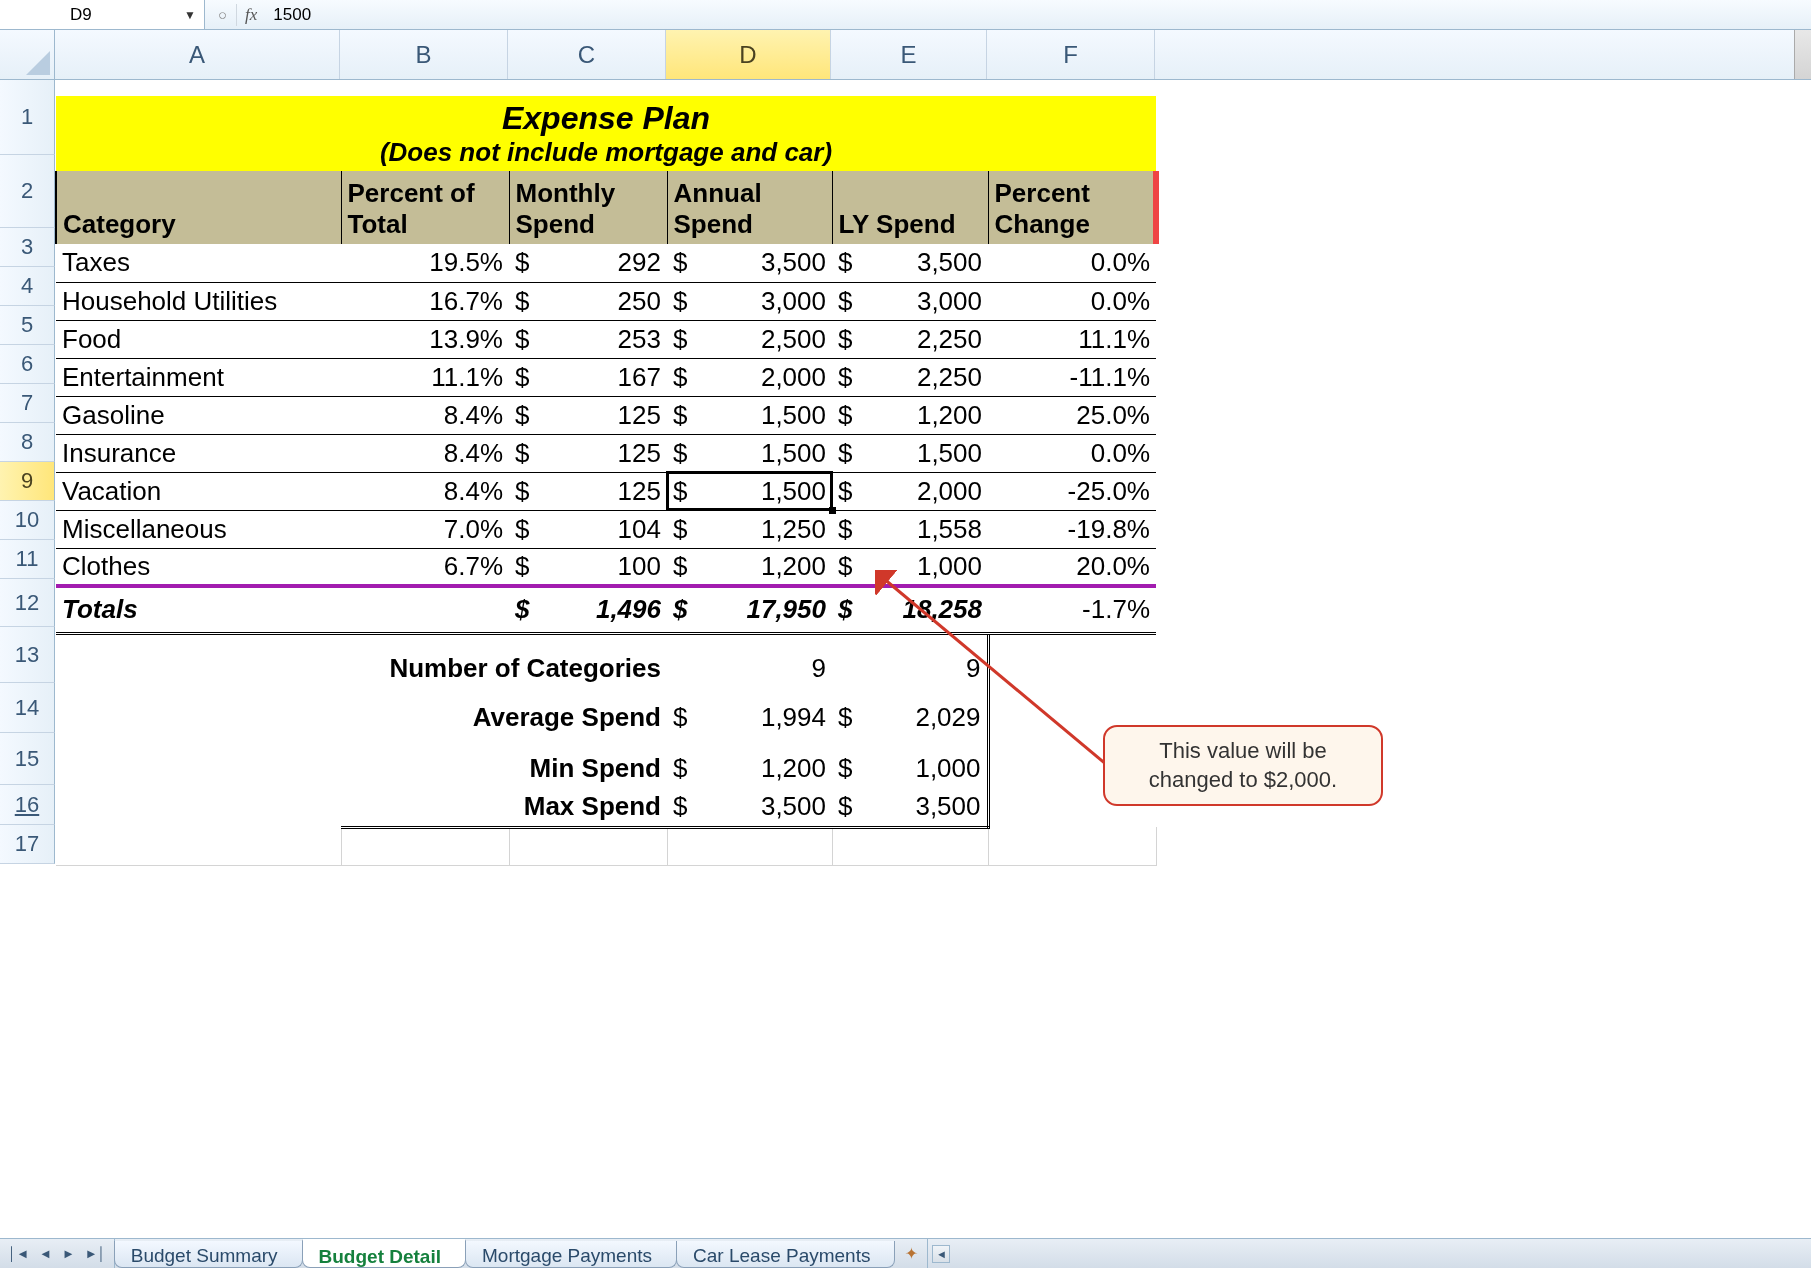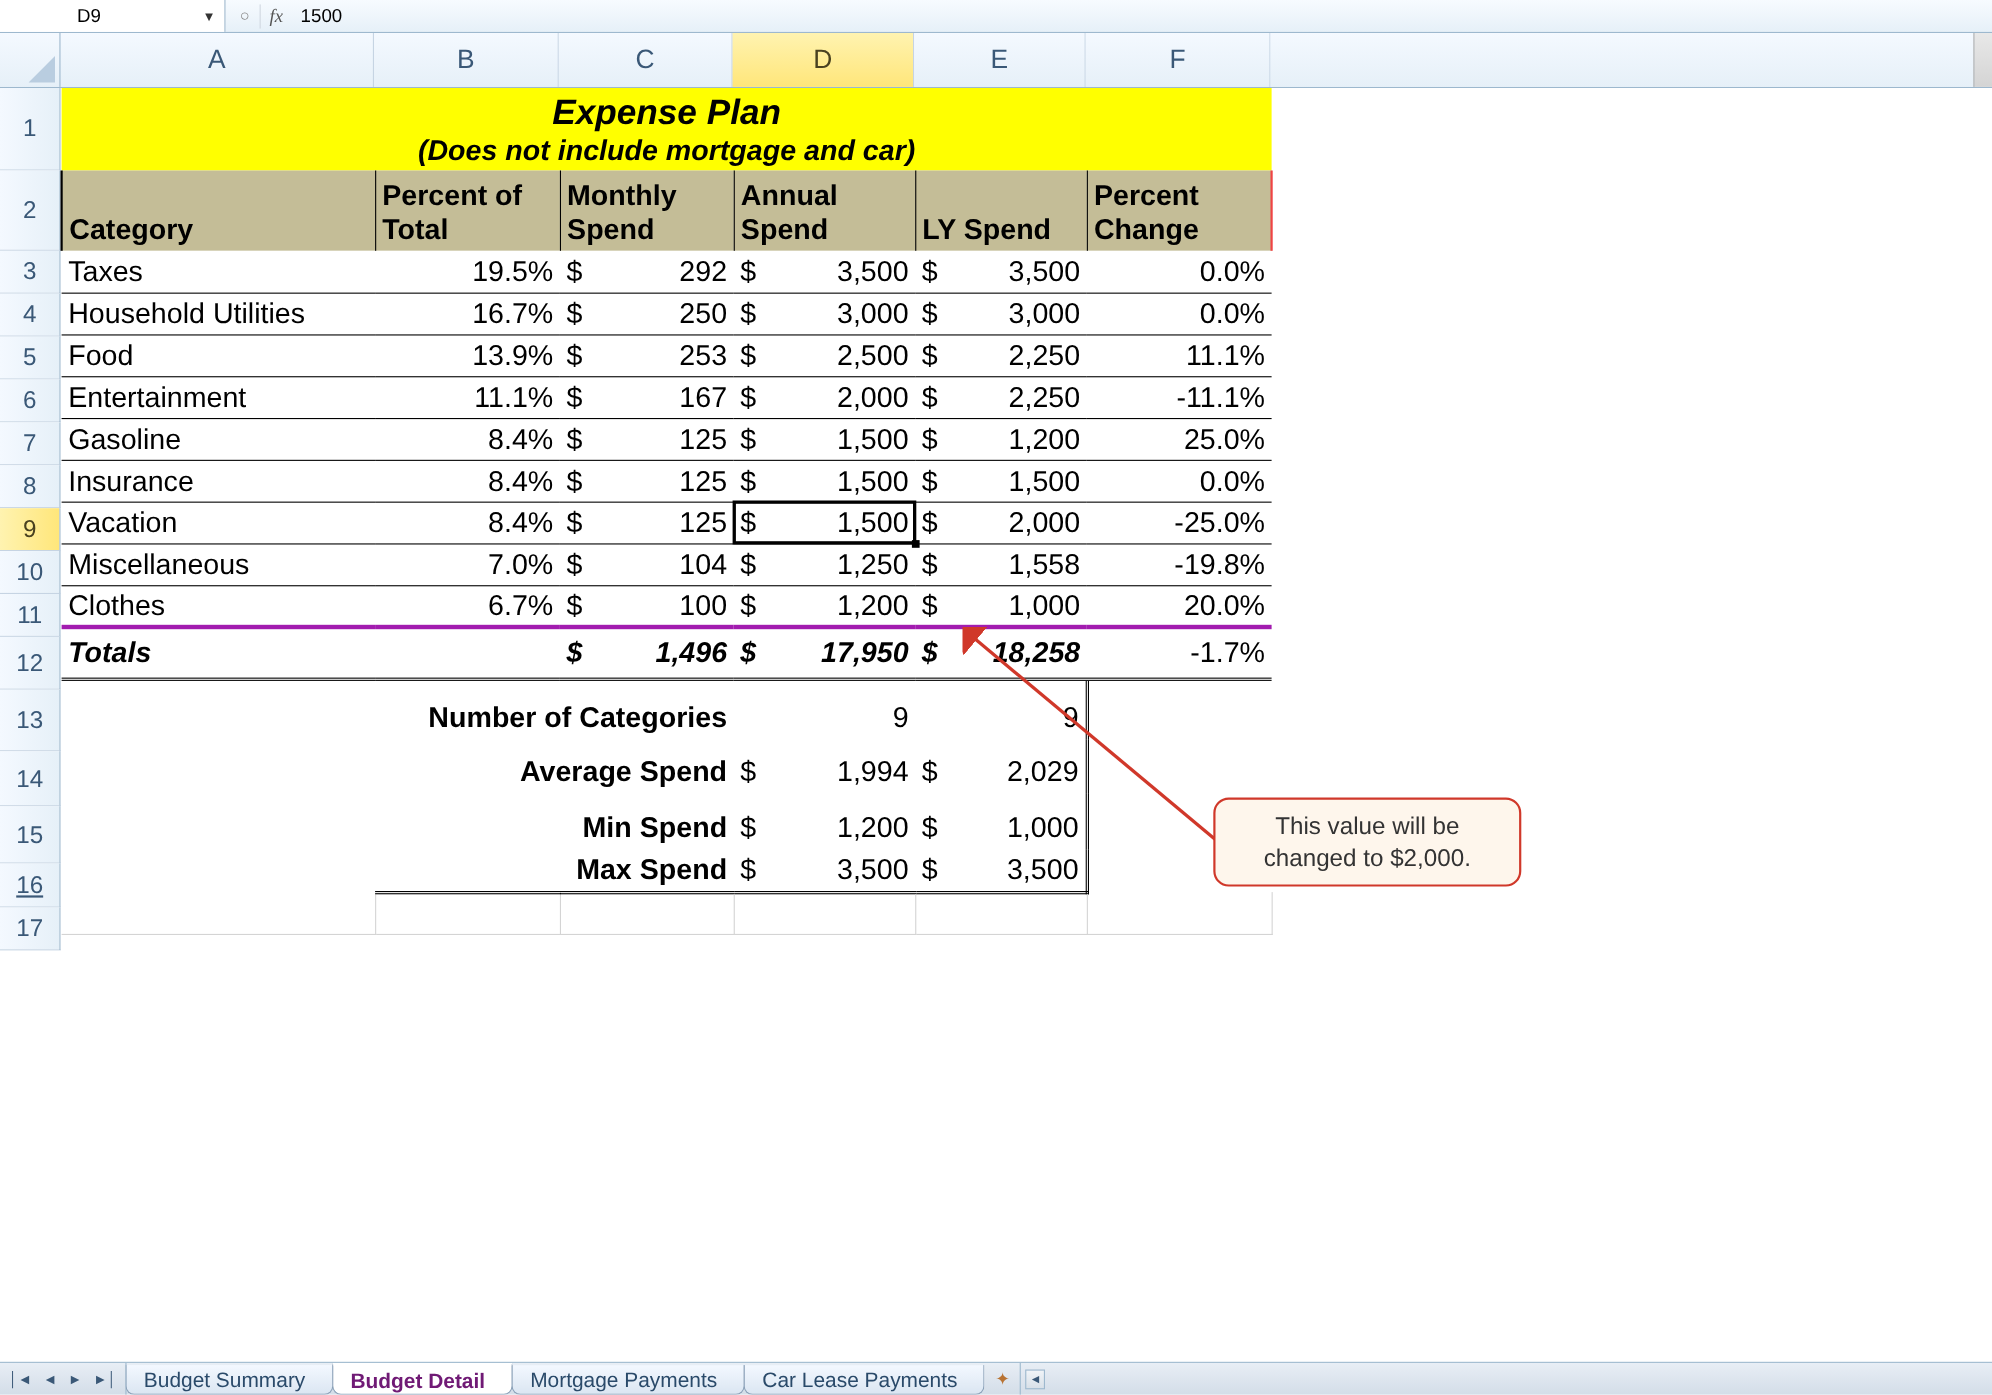--- a/index.html
+++ b/index.html
@@ -112,21 +112,21 @@
   }
   .rh-1 { height: 75px; }
   .rh-std { height: 39px; }
   .rh-13 { height: 56px; }
   .rh-14 { height: 50px; }
   .rh-15 { height: 52px; }
   .rh-16 { height: 40px; text-decoration: underline; }
   .rh-12 { height: 48px; }
 
   .cells { position: relative; flex: 1; }
-  .cells table { border-collapse: collapse; table-layout: fixed; }
+  .cells table { border-collapse: collapse; table-layout: fixed; margin-top: 16px; }
   .cells td {
     border: none;
     font-size: 26px;
     padding: 0 6px;
     vertical-align: middle;
     background: #fff;
   }
 
   
   .title-cell {
@@ -145,21 +145,21 @@
   .hdr {
     background: #c4bd97 !important;
     font-weight: bold;
     font-size: 26px;
     height: 73px;
     border-bottom: 2px solid #000;
     vertical-align: bottom !important;
     padding-bottom: 4px !important;
   }
   .hdr.bl { border-left: 2px solid #000; }
-  .hdr.br { border-right: 2px solid #ef4444; }
+  .hdr.br { border-right: 6px solid #ef4444; }
   .hdr.bi { border-right: 1px solid #000; }
 
   
   .data-row td {
     height: 38px;
     border-bottom: 1px solid #000;
   }
   .cat { border-left: 2px solid #000; border-right: 1px solid #000; text-align: left; }
   .pct { border-right: 1px solid #000; text-align: right; }
   .money { border-right: 1px solid #000; }
@@ -261,21 +261,21 @@
     border-top: none;
     border-radius: 0 0 8px 8px;
     margin-top: 2px;
     background: linear-gradient(#f3f8ff,#dbe6f2);
     color: #2a4a6a;
     margin-left: -1px;
   }
   .sheet-tab.active {
     background: #fff;
     font-weight: bold;
-    color: #701a75;
+    color: #15803d;
     z-index: 2;
     border-top: 2px solid #fff;
     margin-top: 0;
     padding-top: 5px;
   }
   .hscroll {
     flex: 1;
     display: flex;
     align-items: center;
     border-left: 1px solid #9db8ce;

